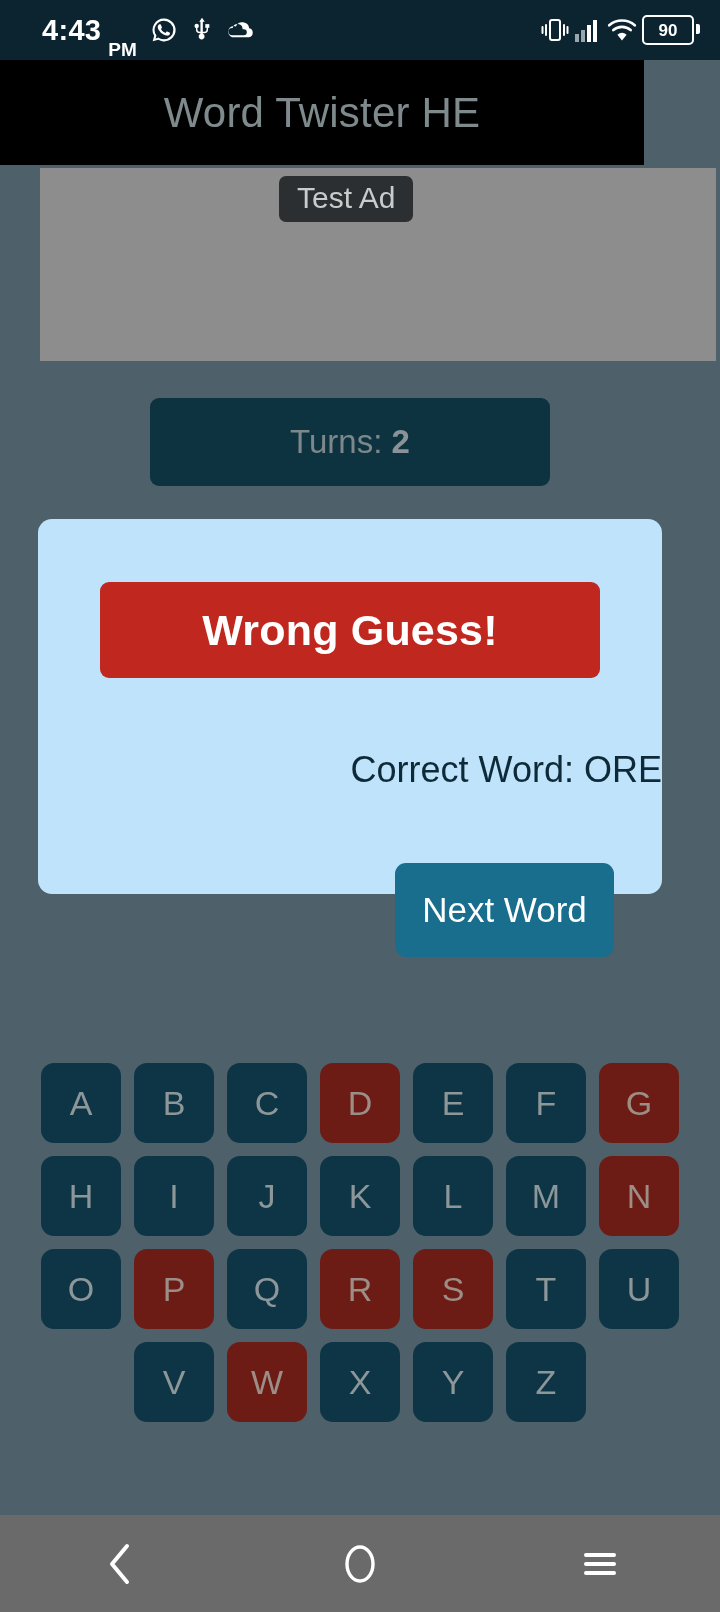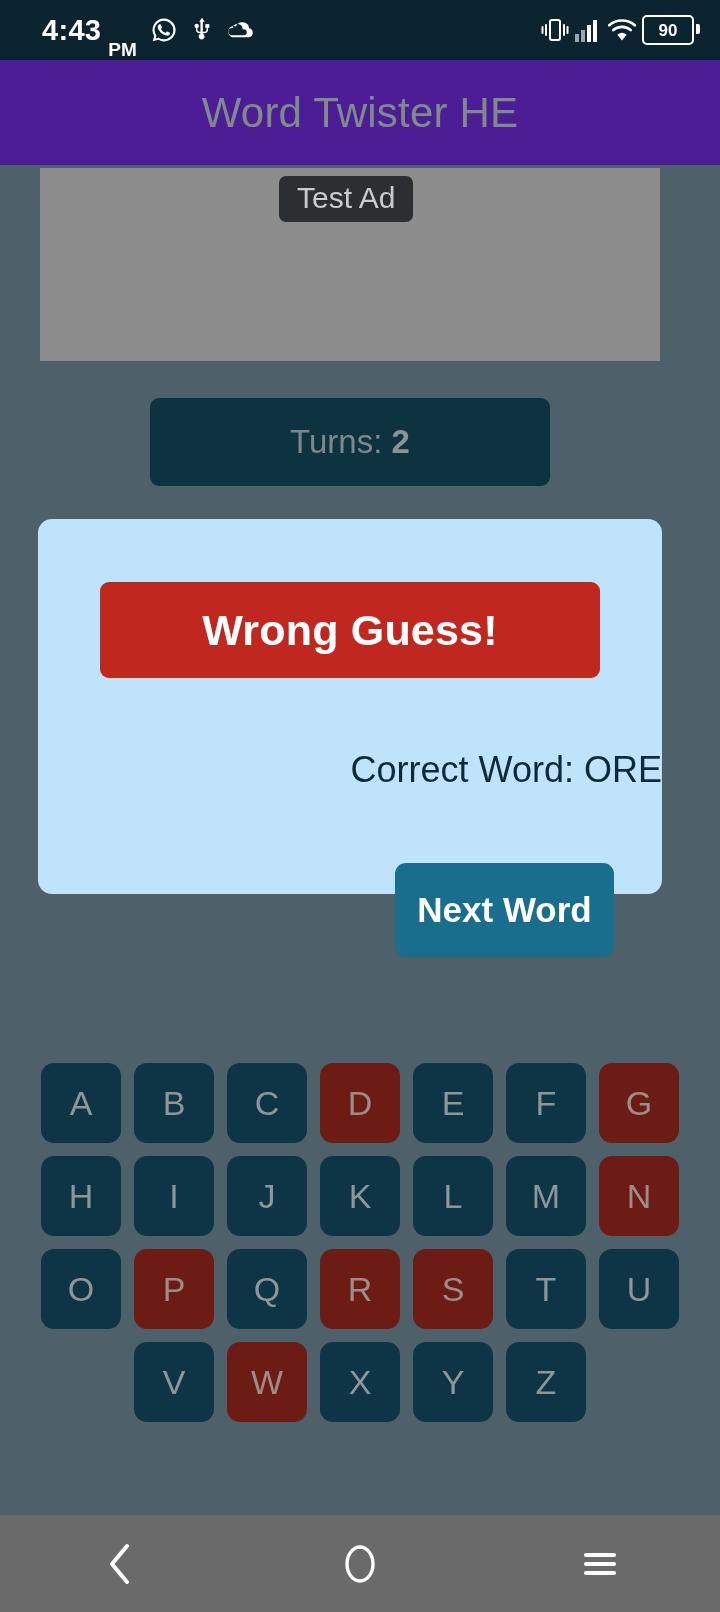--- a/index.html
+++ b/index.html
@@ -78,37 +78,37 @@
     font-size: 17px;
     font-weight: bold;
     color: #ffffff;
     line-height: 1;
   }
 
   
   #app-bar {
     position: absolute;
     left: 0; top: 60px;
-    width: 720px; height: 105px;
-    background: #4c1d95;
+    width: 644px; height: 105px;
+    background: #000000;
     display: flex;
     align-items: center;
     justify-content: center;
   }
   #app-title {
     font-size: 42px;
     color: #7e8a8c;
     letter-spacing: 0.2px;
   }
 
   
   #ad-banner {
     position: absolute;
     left: 40px; top: 168px;
-    width: 620px; height: 193px;
+    width: 676px; height: 193px;
     background: #8d8d8d;
     overflow: hidden;
   }
   #ad-test-badge {
     position: absolute;
     left: 239px; top: 8px;
     padding: 7px 18px 9px 18px;
     background: #2b2f31;
     border-radius: 7px;
     color: #c9cbcc;
@@ -179,21 +179,21 @@
     border-radius: 11px;
     border: none;
     display: flex;
     align-items: center;
     justify-content: center;
     padding: 0;
     cursor: pointer;
   }
   #next-word-label {
     font-size: 35px;
-    font-weight: bold;
+    font-weight: normal;
     color: #ffffff;
   }
 
   
   #keyboard {
     position: absolute;
     left: 0; top: 1063px;
     width: 720px;
   }
   .key-row {

